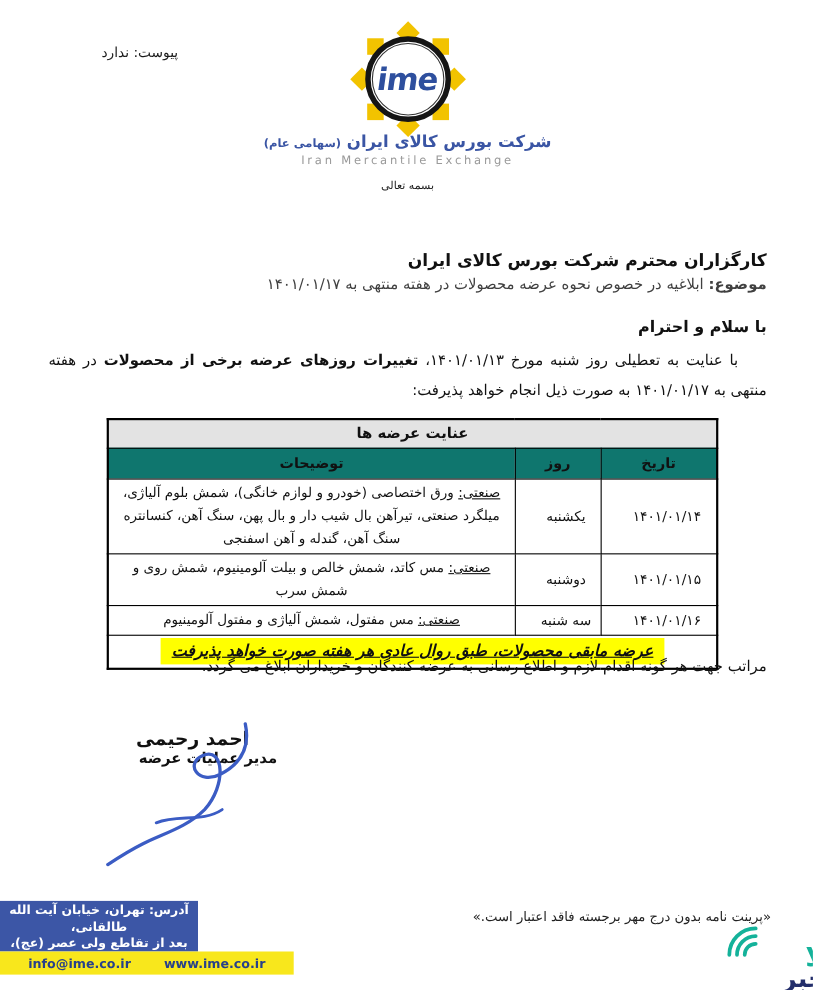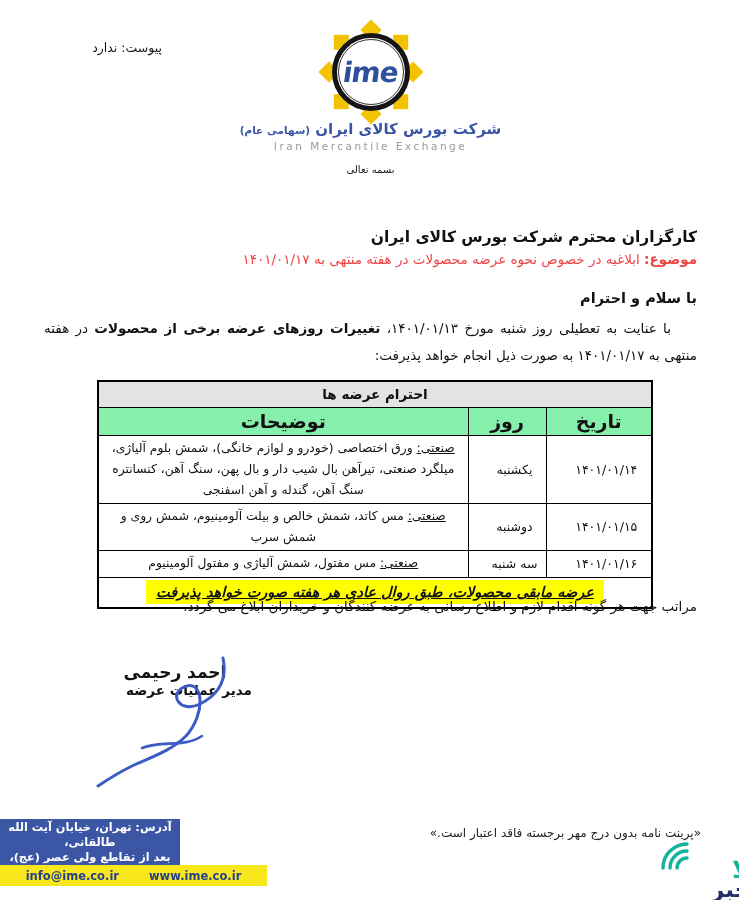--- a/index.html
+++ b/index.html
@@ -17,32 +17,32 @@
   .circle::after { content:""; position:absolute; inset:1px; border:1px solid #333; border-radius:50%; }
   .ime-text { font-size:28px; font-weight:bold; color:#2e4f9e; transform:skewX(-8deg); letter-spacing:-1px; font-family:"DejaVu Sans", sans-serif; }
   .company-fa { margin-top:2px; color:#3a55a4; font-weight:bold; font-size:15px; }
   .company-fa .suffix { font-size:10.5px; }
   .company-en { color:#9a9a9a; font-size:10.5px; letter-spacing:2.5px; margin-top:2px; }
 
   .besmele { position:absolute; top:164px; left:0; right:0; text-align:center; font-size:10px; color:#1a1a1a; }
 
   
   .recipient { position:absolute; top:214px; right:44px; font-size:15.5px; font-weight:bold; color:#111;margin-top:14px; }
-  .subject { position:absolute; top:251px; right:44px; font-size:13.5px; color:#ef4444; }
+  .subject { position:absolute; top:251px; right:44px; font-size:13.5px; color:#404040; }
   .subject .lbl { font-weight:bold; }
   .salutation { position:absolute; top:290px; right:44px; font-size:14.5px; font-weight:bold; color:#111; }
   .body-par { position:absolute; top:315px; right:44px; left:44px; font-size:13.5px; line-height:27px; text-align:justify; text-indent:26px; color:#111; }
   .body-par .bold { font-weight:bold; }
 
   
   .tbl-wrap { position:absolute; top:380px; left:97px; width:556px; }
   table { width:100%; border-collapse:collapse; border:2px solid #000; }
   th, td { border:1px solid #000; padding:2px 6px; color:#111; }
   .cap { background:#e3e3e3; font-weight:bold; font-size:13.5px; text-align:center; height:26px; }
-  .hdr { background:#86efac; font-weight:bold; font-size:19px; text-align:center; height:28px; }
+  .hdr { background:#0f766e; font-weight:bold; font-size:13px; text-align:center; height:28px; }
   .col-date { width:106px; }
   .col-day { width:78px; }
   td.c-date, td.c-day { text-align:center; font-size:12.5px;padding-left:21px; }
   td.c-desc { text-align:center; font-size:12.3px; line-height:21px;margin-left:40px; }
   td.c-desc .u { text-decoration:underline; }
   .row-a td { height:48px; }
   .row-b td { height:27px; }
   .note-cell { text-align:center; height:31px; border-top:1px solid #000; }
   .note-hl { display:inline-block; background:#ffff00; font-weight:bold; font-style:italic; text-decoration:underline; font-size:14.5px; padding:4px 10px; color:#111; }
 
@@ -100,21 +100,21 @@
   <div class="salutation">با سلام و احترام</div>
 
   <div class="body-par">
     <span>با عنایت به تعطیلی روز شنبه مورخ ۱۴۰۱/۰۱/۱۳، </span><span class="bold">تغییرات روزهای عرضه برخی از محصولات</span><span> در هفته منتهی به ۱۴۰۱/۰۱/۱۷ به صورت ذیل انجام خواهد پذیرفت:</span>
   </div>
 
   <div class="tbl-wrap">
     <table>
       <tbody>
           <tr>
-        <th class="cap" colspan="3">احترام عرضه ها</th>
+        <th class="cap" colspan="3">عنایت عرضه ها</th>
       </tr>
       <tr>
         <th class="hdr col-date">تاریخ</th>
         <th class="hdr col-day">روز</th>
         <th class="hdr">توضیحات</th>
       </tr>
       <tr class="row-a">
         <td class="c-date">۱۴۰۱/۰۱/۱۴</td>
         <td class="c-day">یکشنبه</td>
         <td class="c-desc"><span class="u">صنعتی:</span><span> ورق اختصاصی (خودرو و لوازم خانگی)، شمش بلوم آلیاژی، میلگرد صنعتی، تیرآهن بال شیب دار و بال پهن، سنگ آهن، کنسانتره سنگ آهن،  گندله و آهن اسفنجی</span></td>

